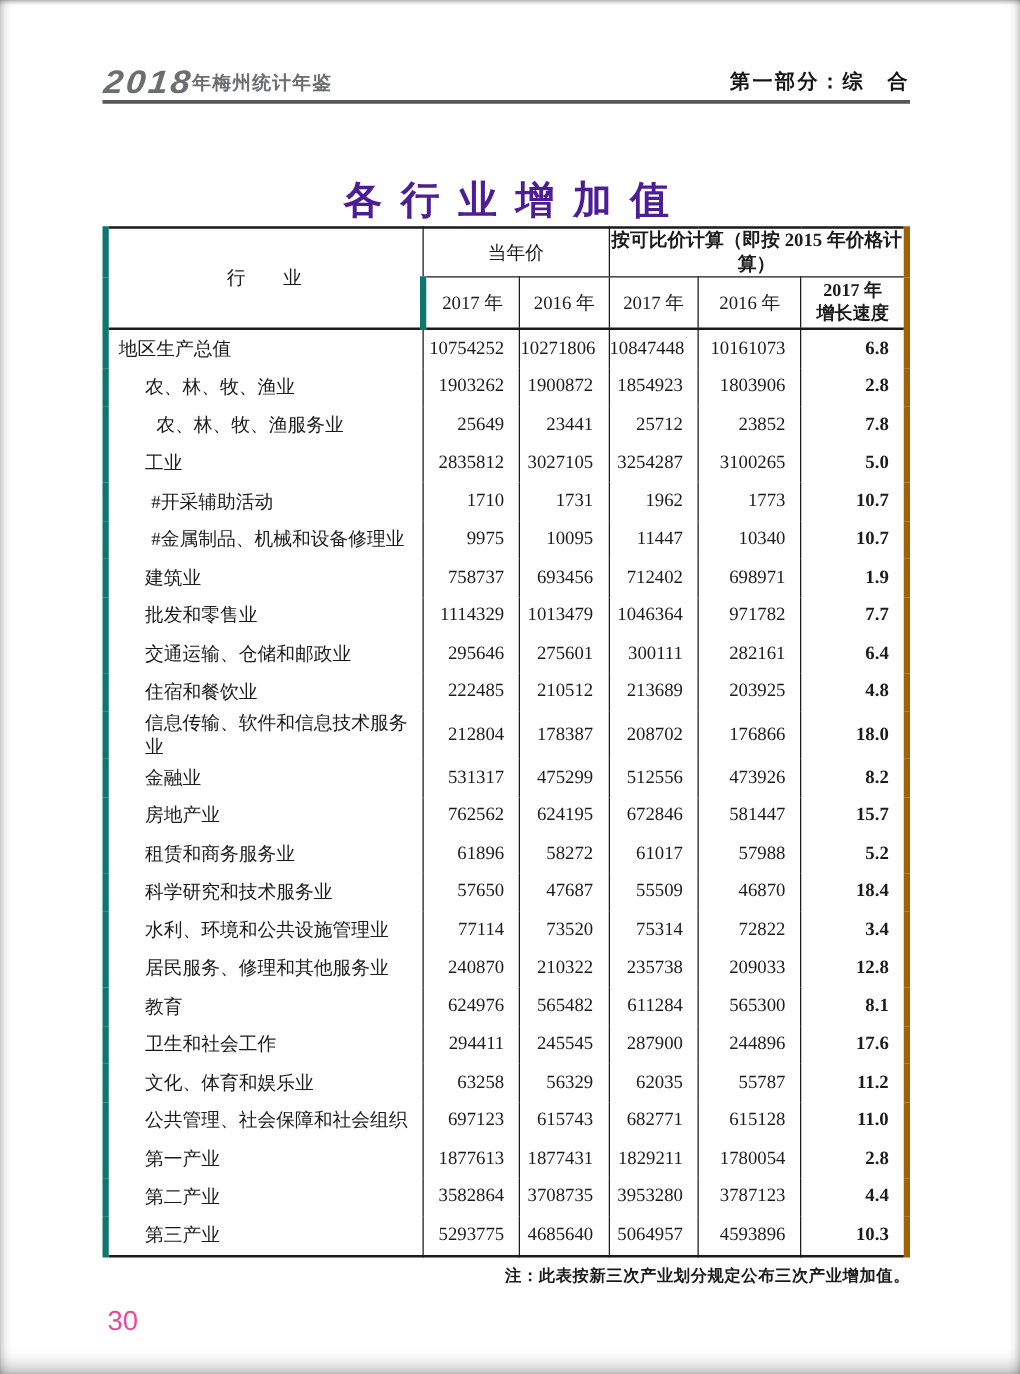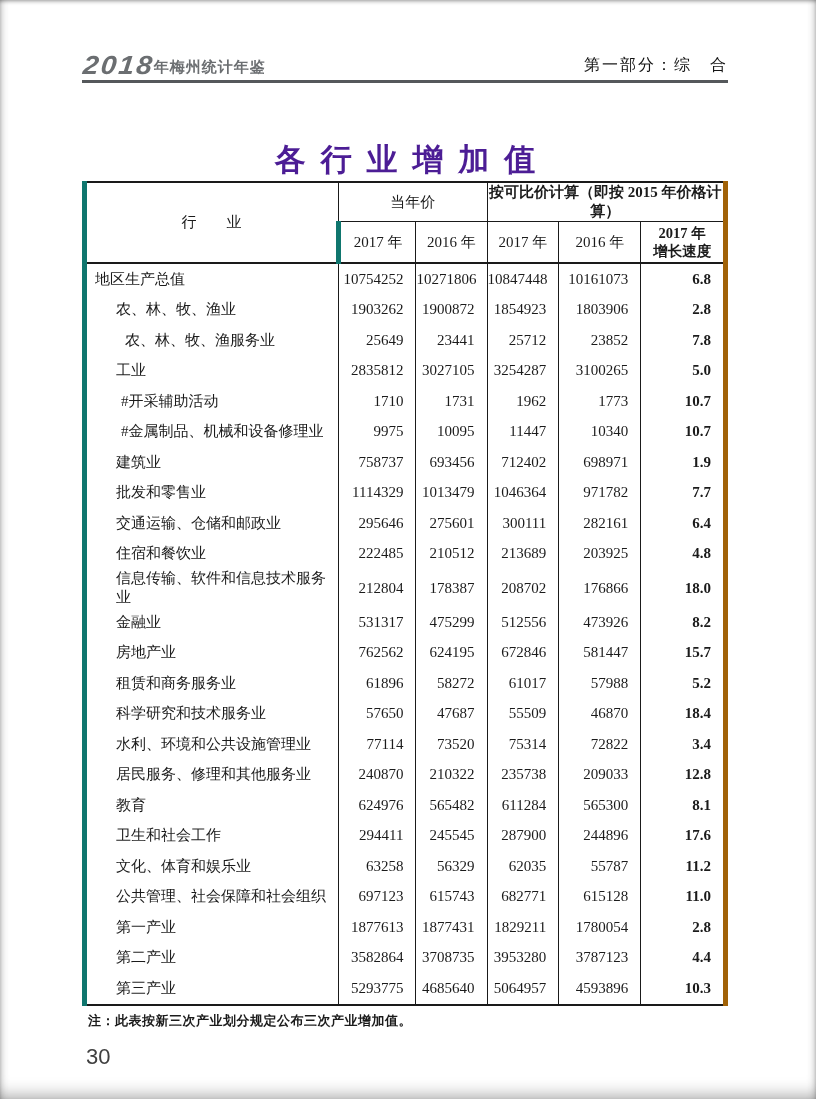--- a/index.html
+++ b/index.html
@@ -30,21 +30,21 @@
     padding-bottom:4px;height:26px;
   }
   .rh-left{display:flex;align-items:flex-end;gap:6px;color:#6b6e71;}
   .rh-year{
     font-family:"Liberation Sans","DejaVu Sans",sans-serif;
     font-style:italic;font-weight:bold;
     font-size:26px;line-height:22px;letter-spacing:2px;
     transform:skewX(-6deg) scaleX(1.08);transform-origin:left bottom;
   }
   .rh-book{font-weight:bold;font-size:15px;line-height:17px;letter-spacing:1px;}
-  .rh-section{font-weight:normal;font-size:16px;color:#141414;letter-spacing:2px;}
+  .rh-section{font-weight:bold;font-size:16px;color:#141414;letter-spacing:2px;}
 
   
   .doc-title{
     margin-top:56px;
     text-align:center;
     font-size:31px;font-weight:bold;
     letter-spacing:0.48em;text-indent:0.48em;
     color:#4c1d95;
   }
 
@@ -81,25 +81,25 @@
   .grow-hdr{line-height:18px;font-size:14.5px;}
   tbody td{height:30.5px;padding:0;vertical-align:middle;}
   td.c-label{text-align:left;}
   td.c-num{text-align:right;padding-right:12px;font-variant-numeric:tabular-nums;}
   .ind-0{padding-left:8px;}
   .ind-1{padding-left:29px;}
   .ind-1_5{padding-left:38px;}
   .ind-2{padding-left:34px;}
 
   
-  .table-note{margin-top:6px;padding-left:6px;font-size:13px;font-weight:bold;letter-spacing:.5px;}
+  .table-note{margin-top:6px;padding-left:6px;font-size:13px;font-weight:bold;letter-spacing:.5px;text-align:right;}
   .folio{
     position:absolute;left:86px;top:1044px;
     font-family:"Liberation Sans","DejaVu Sans",sans-serif;
-    font-size:22px;color:#404040;
+    font-size:22px;color:#ec4899;
   }
 </style>
 </head>
 <body>
 
 <div class="page">
   <div class="content">
 
     <div class="running-head">
       <div class="rh-left">

